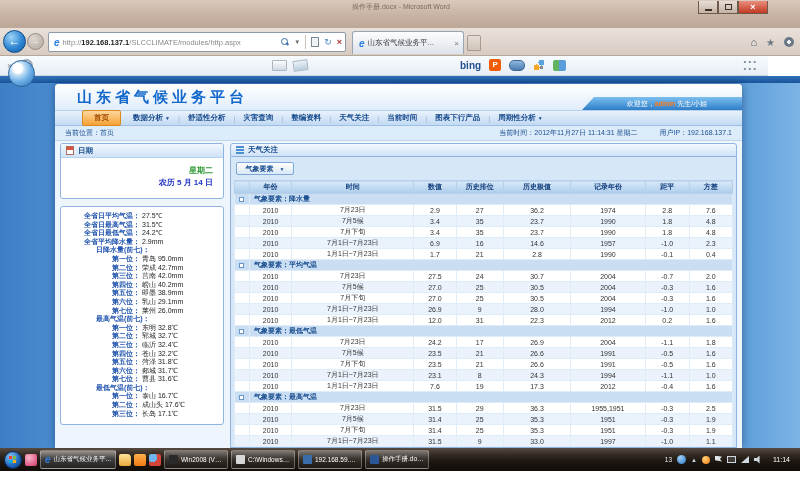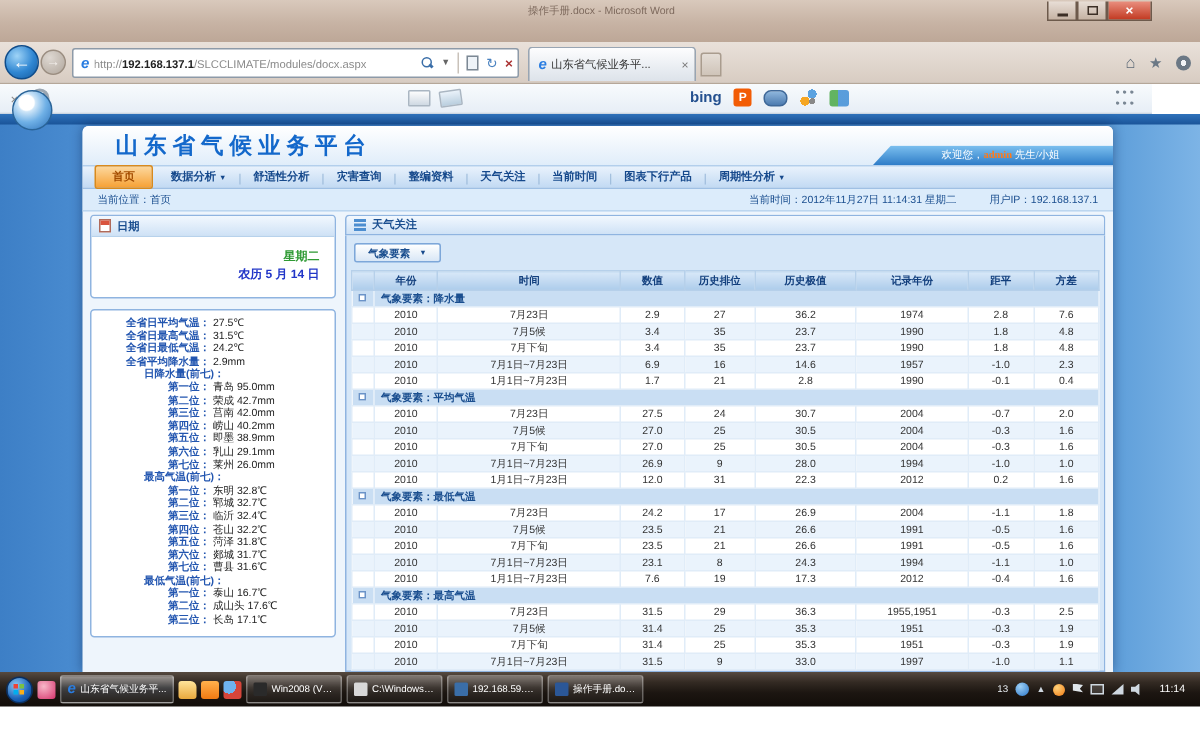--- a/index.html
+++ b/index.html
@@ -79,28 +79,28 @@
 
   
   .viewport { position:absolute; left:0; top:76px; width:800px; height:372px;
     background:linear-gradient(90deg,#3d7fc6 0%,#4c8ed2 8%,#3c7ec6 50%,#5f9fda 93%,#7db4e6 100%); overflow:hidden; }
   .topstrip { position:absolute; left:0; top:0; width:100%; height:7px;
     background:linear-gradient(#2f72bb,#1a5499); }
   .logo-circle { position:absolute; left:8px; top:60px; width:27px; height:27px; border-radius:50%;
     background:radial-gradient(circle at 35% 30%,#ffffff 0 5px,#cfe6f8 6px,#6fb0e6 13px,#2a6fb8); border:1px solid #followed; border:1px solid #2a6498; z-index:5; }
   .page-card { position:absolute; left:55px; right:58px; top:8px; bottom:0;
     background:#eef5fc; border-radius:4px 4px 0 0; box-shadow:0 0 8px rgba(0,20,60,.4); overflow:hidden; }
-  .masthead { position:relative; height:26px; background:linear-gradient(#ffffff,#e0edfa);font-family:Liberation Serif, serif; }
+  .masthead { position:relative; height:26px; background:linear-gradient(#ffffff,#e0edfa); }
   .site-title { position:absolute; left:22px; top:4px; font-size:15px; font-weight:bold; color:#1368cb; letter-spacing:4px; }
   .welcome { position:absolute; right:0; bottom:0; height:13px; min-width:160px;
     background:linear-gradient(#7cc0ef,#2f7dc8); clip-path:polygon(12px 0,100% 0,100% 100%,0 100%);
     color:#fff; font-size:7px; line-height:13px; text-align:center; padding:0 10px 0 20px; }
   .welcome .u { color:#ff7b1a; font-weight:bold; }
   .nav-bar { height:16px; background:linear-gradient(#e9f2fc,#c2daf3); border-top:1px solid #b3cfec;
-    border-bottom:1px solid #9fc0e4; display:flex; align-items:center; padding-left:8px;
+    border-bottom:1px solid #9fc0e4; display:flex; align-items:center; padding-left:27px;
     font-size:7.5px; color:#16498c; font-weight:bold; }
   .nav-item { padding:1px 8px; cursor:default; white-space:nowrap; }
   .nav-item.active { background:linear-gradient(#fdd89e,#f6a135); border:1px solid #d98a1d; border-radius:2px;
     color:#a34c00; padding:2px 11px; margin-right:4px; }
   .nav-sep { color:#94b4d6; font-weight:normal; }
   .nav-arrow { font-size:5px; color:#16498c; margin-left:2px; }
   .crumb-row { height:15px; background:#dcecfb; border-bottom:1px solid #bcd6ef; display:flex;
     justify-content:space-between; align-items:center; font-size:7px; color:#1a4e8f; padding:0 10px; }
   .crumb-right { display:flex; gap:22px; }
   .content { position:absolute; left:5px; right:5px; top:59px; bottom:0; display:flex; gap:6px; overflow:hidden; }
@@ -192,21 +192,21 @@
           <span class="glyph-x">×</span>
         </div>
     </div>
   </div>
 
   <div class="addr-row">
     <div class="nav-circle fwd-btn">→</div>
     <div class="nav-circle back-btn">←</div>
     <div class="addr-field">
       <span class="favicon-e">e</span>
-      <span class="url-text"><span>http://</span><b>192.168.137.1</b><span>/SLCCLIMATE/modules/docx.aspx</span></span>
+      <span class="url-text"><span>http://</span><b>192.168.137.1</b><span>/SLCCLIMATE/modules/http.aspx</span></span>
       <span class="addr-icons">
         <span class="mag"></span>
         <span class="caret-down">▼</span>
         <span class="ic-sep"></span>
         <span class="ic-page"></span>
         <span class="ic-refresh">↻</span>
         <span class="ic-stop">×</span>
       </span>
     </div>
     <div class="tab">

